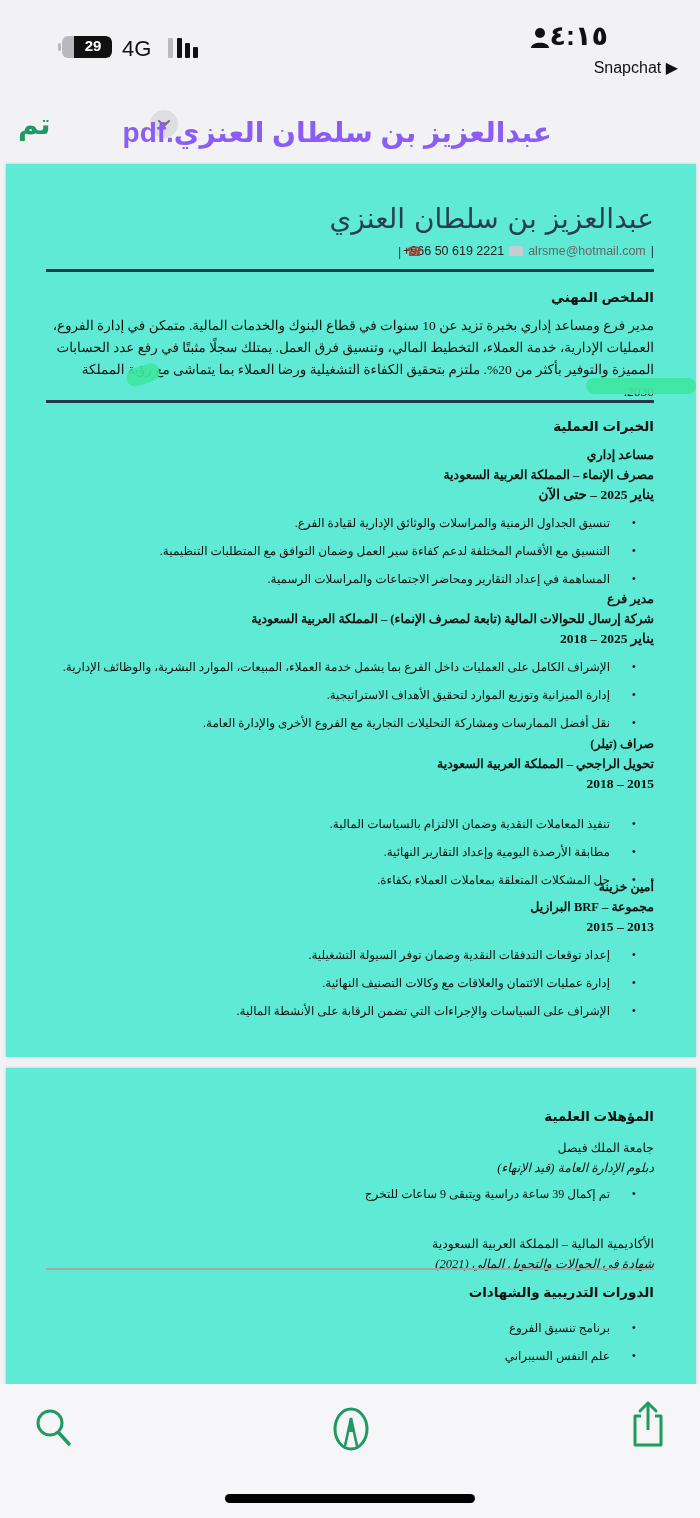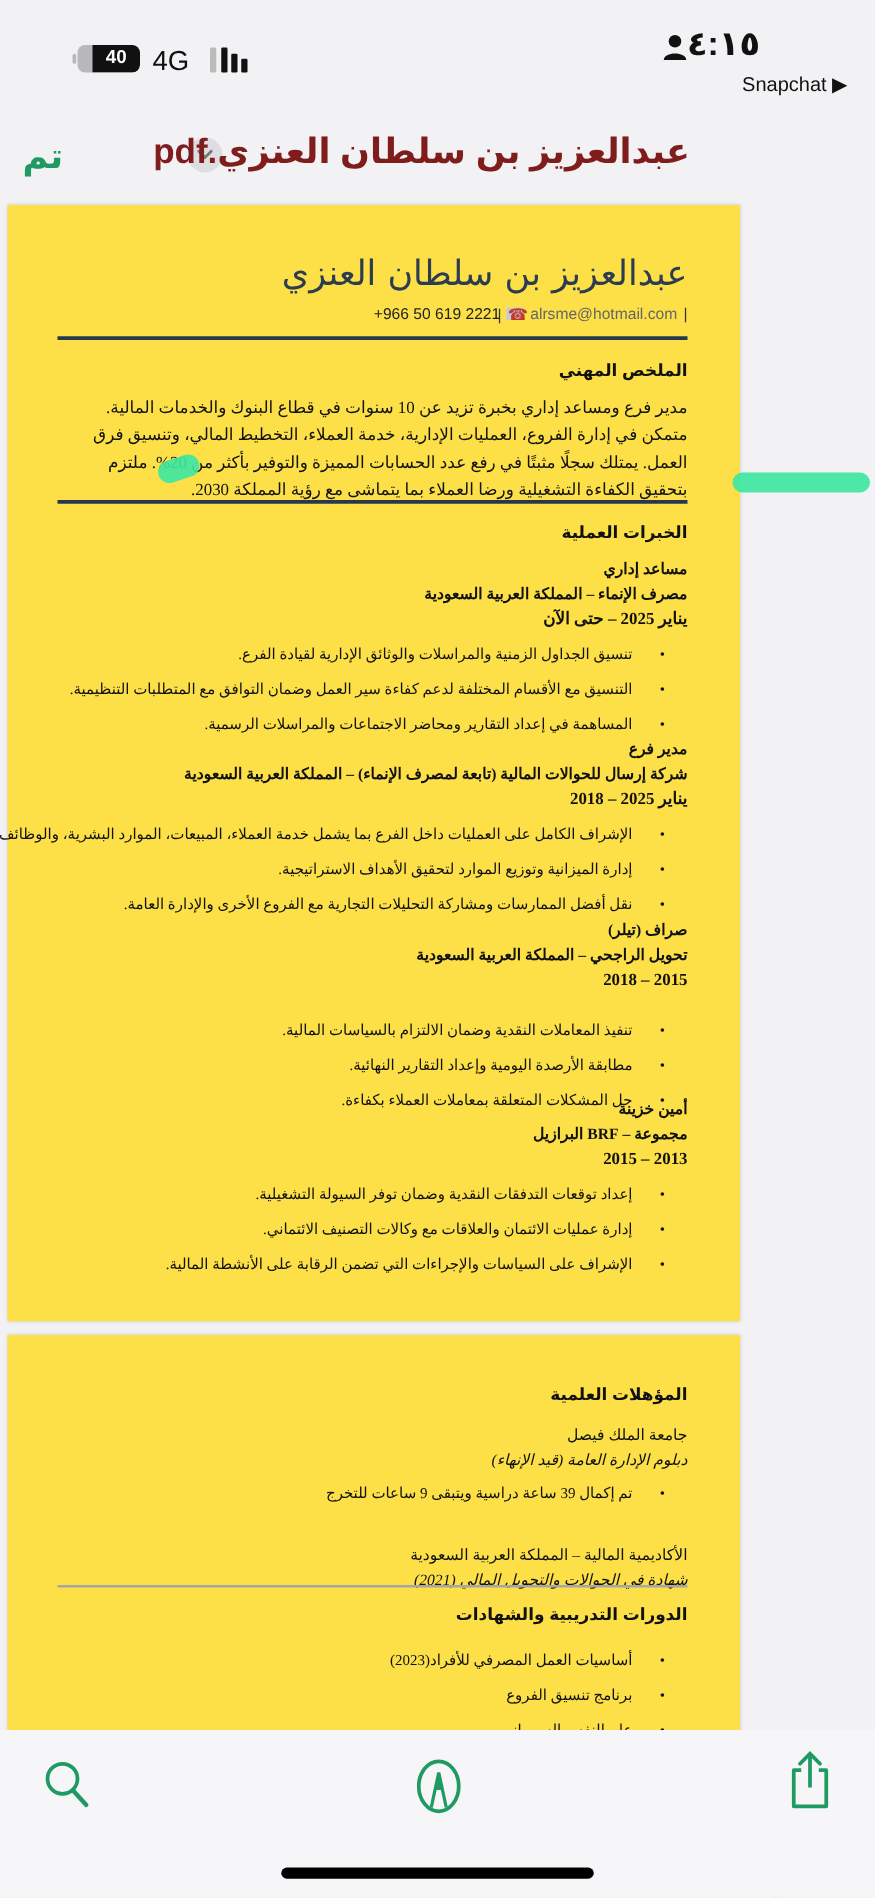--- a/index.html
+++ b/index.html
@@ -15,25 +15,25 @@
   .network { position: absolute; left: 122px; top: 36px; font-size: 22px; font-weight: 500; color: #111; }
   .signal { position: absolute; left: 168px; top: 36px; height: 22px; width: 40px; }
   .signal span { position: absolute; bottom: 0; width: 5px; border-radius: 1px; background: #111; }
   .clock { position: absolute; right: 92px; top: 20px; font-size: 27px; font-weight: bold; color: #111; }
   .person-icon { position: absolute; right: 150px; top: 27px; width: 20px; height: 22px; }
   .back-app { position: absolute; right: 22px; top: 58px; font-size: 16px; color: #111; }
 
   
   .nav-header { position: absolute; top: 98px; left: 0; width: 700px; height: 56px; }
   .done-btn { position: absolute; left: 18px; top: 10px; font-size: 28px; color: #1f9a63; font-weight: bold; }
-  .doc-title { position: absolute; right: 148px; top: 6px; font-size: 28px; font-weight: bold; color: #7f1d1d; direction: rtl; white-space: nowrap; }
+  .doc-title { position: absolute; right: 148px; top: 18px; font-size: 28px; font-weight: bold; color: #8b5cf6; direction: rtl; white-space: nowrap; }
   .chevron-btn { position: absolute; left: 150px; top: 12px; width: 28px; height: 28px; border-radius: 50%; background: #dedee2; display: flex; align-items: center; justify-content: center; }
 
   
-  .page { position: absolute; left: 6px; width: 586px; background: #fde047; box-shadow: 0 0 3px rgba(0,0,0,0.18); }
+  .page { position: absolute; left: 6px; width: 690px; background: #5eead4; box-shadow: 0 0 3px rgba(0,0,0,0.18); }
   .page1 { top: 164px; height: 893px; }
   .page2 { top: 1068px; height: 330px; }
   .rtl { direction: rtl; text-align: right; }
 
   .cv-name { position: absolute; right: 42px; top: 38px; font-size: 28px; color: #2b3d4f; font-family: "DejaVu Sans", sans-serif; font-weight: normal; }
   .contact { position: absolute; right: 42px; top: 80px; font-size: 12.5px; color: #666; direction: ltr; display: flex; align-items: center; gap: 5px; white-space: nowrap; }
   .contact .phone { color: #222; }
   .mail-icon { width: 14px; height: 10px; background: #c8cbd2; display: inline-block; position: relative; }
   .phone-icon { color: #c23a2a; font-size: 13px; }
   .rule-dark { position: absolute; left: 40px; right: 42px; height: 3px; background: #25384d; }
@@ -59,21 +59,21 @@
   .tb-icon { position: absolute; top: 22px; }
   .home-indicator { position: absolute; left: 225px; top: 1494px; width: 250px; height: 9px; border-radius: 5px; background: #000; }
   .watermark { position: absolute; right: 12px; top: 1513px; font-size: 44px; color: #a16207; font-weight: bold; text-shadow: 0 0 3px #bbb, 0 0 1px #999; opacity: 0.95; }
 </style>
 </head>
 <body>
 
 <div class="status-bar">
   <div class="battery">
     <div class="battery-fill"></div>
-    <span class="battery-text">40</span>
+    <span class="battery-text">29</span>
   </div>
   <div class="battery-nub" style="left:58px;"></div>
   <span class="network">4G</span>
   <div class="signal">
     <span style="left:0;height:20px;background:#bbb;"></span>
     <span style="left:9px;height:20px;"></span>
     <span style="left:17px;height:15px;"></span>
     <span style="left:25px;height:11px;"></span>
   </div>
   <svg class="person-icon" viewBox="0 0 20 22">
@@ -150,21 +150,21 @@
       <li>حل المشكلات المتعلقة بمعاملات العملاء بكفاءة.</li>
     </ul>
   </div>
 
   <div class="job rtl" style="top:713px;">
     <div class="role">أمين خزينة</div>
     <div class="org">مجموعة – BRF البرازيل</div>
     <div class="dates">2013 – 2015</div>
     <ul class="bullets" style="margin-top:4px;">
       <li>إعداد توقعات التدفقات النقدية وضمان توفر السيولة التشغيلية.</li>
-      <li>إدارة عمليات الائتمان والعلاقات مع وكالات التصنيف الائتماني.</li>
+      <li>إدارة عمليات الائتمان والعلاقات مع وكالات التصنيف النهائية.</li>
       <li>الإشراف على السياسات والإجراءات التي تضمن الرقابة على الأنشطة المالية.</li>
     </ul>
   </div>
 </div>
 
 <div class="page page2">
   <div class="sec-title rtl" style="top:40px;">المؤهلات العلمية</div>
   <div class="edu rtl" style="top:70px;">
     <div>جامعة الملك فيصل</div>
     <div class="ital">دبلوم الإدارة العامة (قيد الإنهاء)</div>
@@ -172,21 +172,20 @@
       <li>تم إكمال 39 ساعة دراسية ويتبقى 9 ساعات للتخرج</li>
     </ul>
   </div>
   <div class="edu rtl" style="top:146px;margin-top:20px;">
     <div>الأكاديمية المالية – المملكة العربية السعودية</div>
     <div class="ital">شهادة في الحوالات والتحويل المالي (2021)</div>
   </div>
   <div class="rule-grey" style="top:200px;"></div>
   <div class="sec-title rtl" style="top:216px;">الدورات التدريبية والشهادات</div>
   <ul class="bullets edu rtl" style="top:238px;">
-    <li>أساسيات العمل المصرفي للأفراد(2023)</li>
     <li>برنامج تنسيق الفروع</li>
     <li>علم النفس السيبراني</li>
   </ul>
 </div>
 
 <div class="toolbar">
   <svg class="tb-icon" style="left:34px;" width="40" height="44" viewBox="0 0 40 44">
     <circle cx="16" cy="17" r="12" stroke="#1f9a63" stroke-width="3" fill="none"></circle>
     <line x1="25" y1="27" x2="35" y2="38" stroke="#1f9a63" stroke-width="3.5" stroke-linecap="round"></line>
   </svg>

